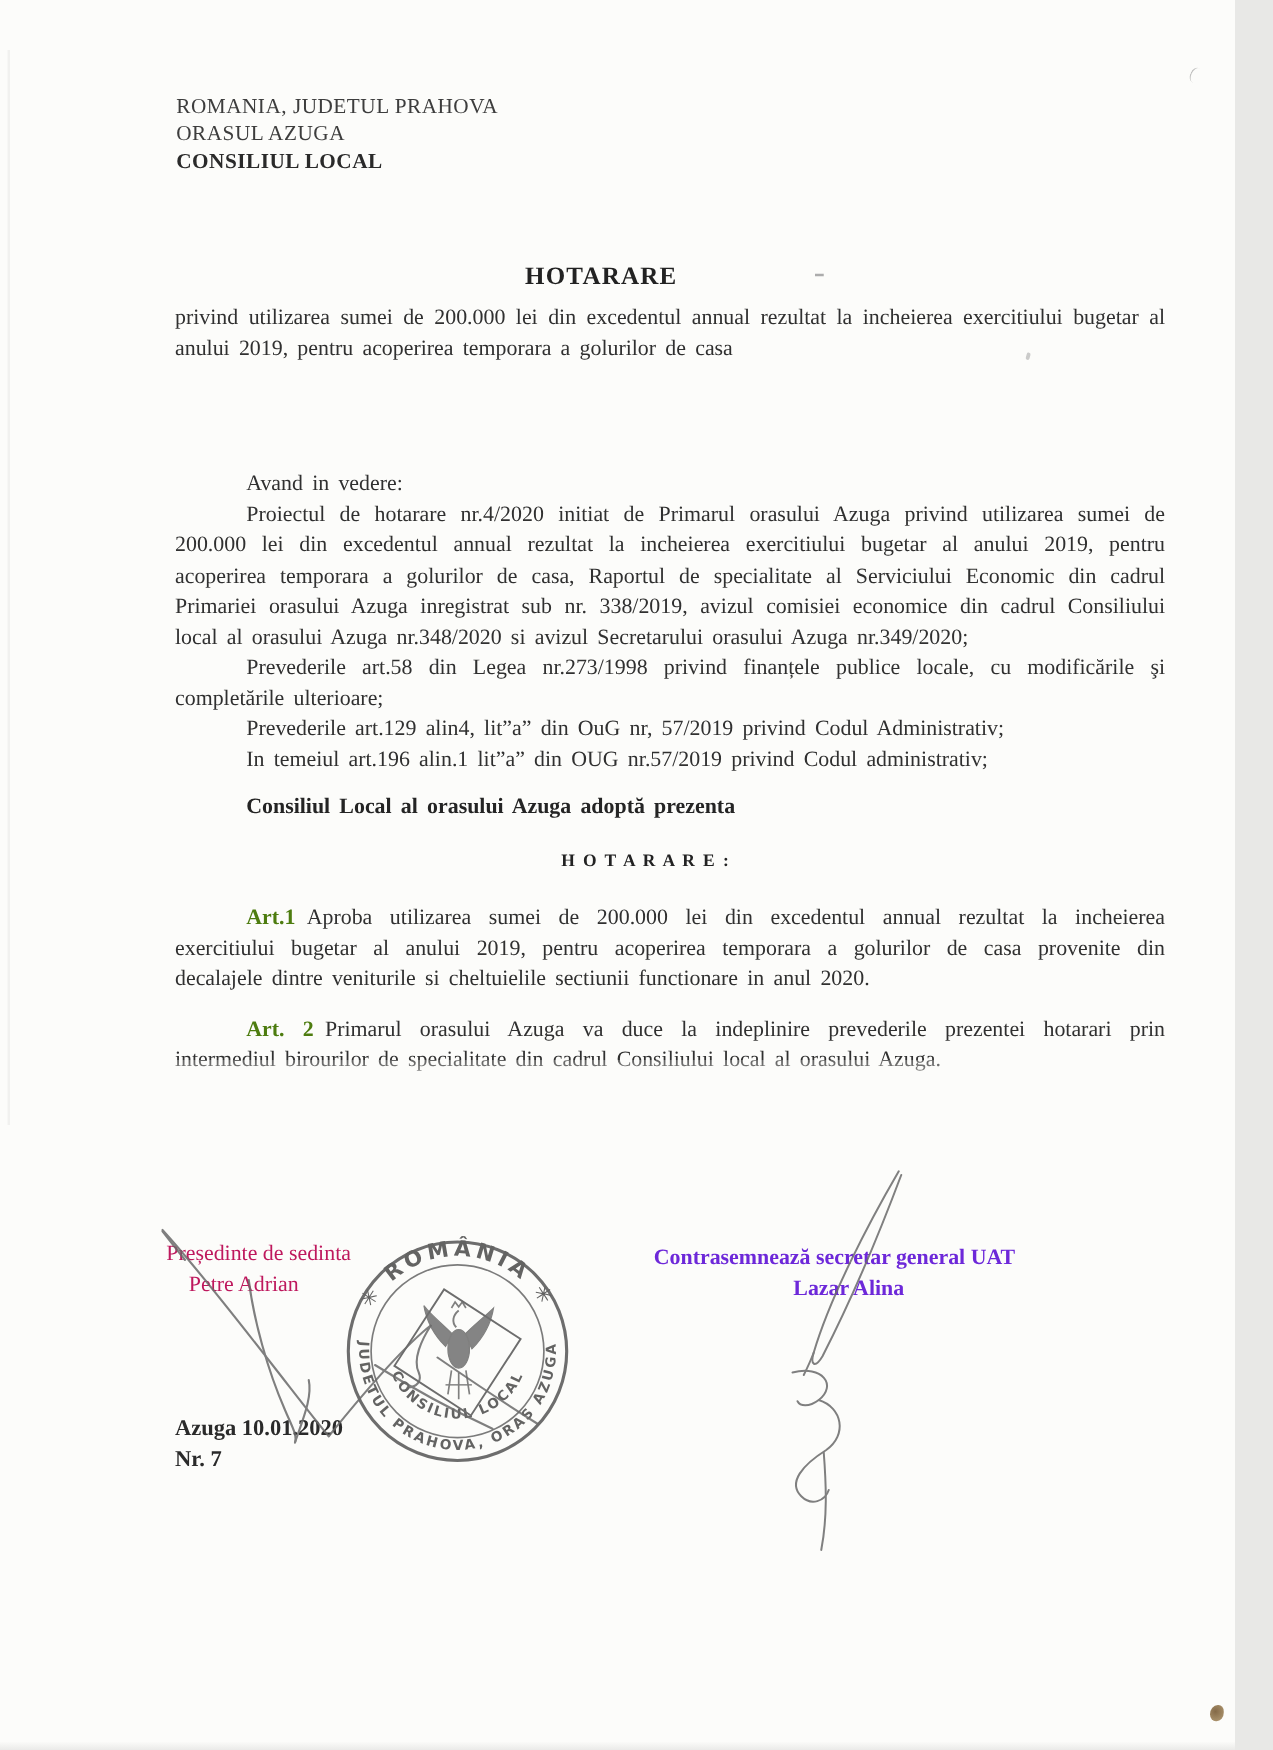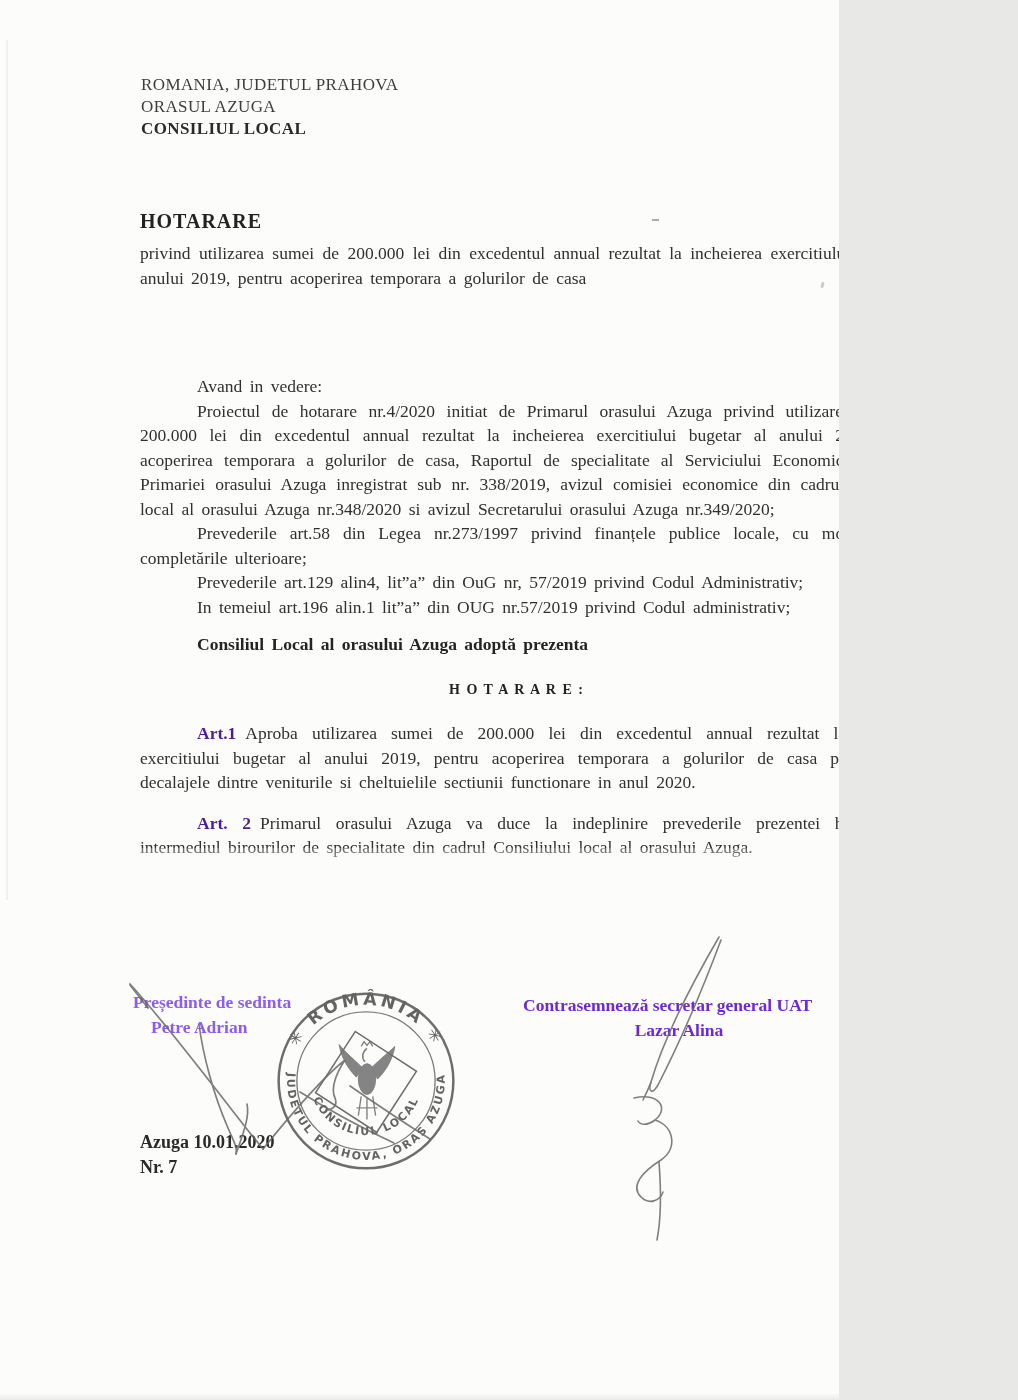--- a/index.html
+++ b/index.html
@@ -1,40 +1,40 @@
 <!DOCTYPE html>
 <html><head>
 <meta charset="utf-8">
 <style>
   html,body{margin:0;padding:0;background:#e8e8e6;}
   .page{
     position:relative;
-    width:839px;height:1400px;
+    width:988px;height:1400px;
     background:#fcfcfa;
     overflow:hidden;
     font-family:"Liberation Serif","DejaVu Serif",serif;
     color:#262626;
   }
   
   .issuer{position:absolute;top:74px;left:141px;font-size:17px;line-height:22px;letter-spacing:.4px;color:#3d3d3d;}
   .issuer .b3{font-weight:bold;color:#2a2a2a;}
-  .title-wrap{position:absolute;top:210px;left:140px;width:792px;padding-right:110px;box-sizing:border-box;}
+  .title-wrap{position:absolute;top:210px;left:140px;width:792px;text-align:center;padding-right:110px;box-sizing:border-box;}
   .doc-title{font-weight:bold;font-size:20px;letter-spacing:1px;color:#222;}
   .subtitle{position:absolute;top:241px;left:140px;width:792px;font-size:17.5px;line-height:25px;text-align:justify;word-spacing:3px;color:#303030;}
   .bodytext{position:absolute;top:374px;left:140px;width:792px;font-size:17.5px;line-height:24.5px;color:#303030;}
   .bodytext p{margin:0;text-indent:57px;text-align:justify;word-spacing:3px;font-family:Liberation Serif, serif;}
   .p-intro{text-align:left !important;}
   .p-adoption{margin-top:13px !important;font-weight:bold;text-align:center;color:#242424;}
   .p-heading{margin-top:21px !important;text-align:center !important;text-indent:0 !important;
              font-weight:bold;font-size:14px;padding-right:40px;color:#222;}
   .article-1{margin-top:19px !important;}
   .article-2{margin-top:16px !important;}
-  .art-label{font-weight:bold;margin-right:9px;color:#4c1d95;}
+  .art-label{font-weight:bold;margin-right:9px;color:#4d7c0f;}
   
-  .sig-left{position:absolute;top:990px;left:133px;font-weight:bold;font-size:17.5px;line-height:25px;color:#8b5cf6;}
+  .sig-left{position:absolute;top:990px;left:133px;font-weight:normal;font-size:17.5px;line-height:25px;color:#be185d;}
   .sig-left .name{padding-left:18px;}
   .sig-right{position:absolute;top:993px;left:523px;width:312px;font-weight:bold;font-size:17.5px;line-height:25px;color:#6d28d9;}
   .sig-right .name{text-align:center;}
   .footer{position:absolute;top:1130px;left:140px;font-weight:bold;font-size:18px;line-height:25px;color:#2a2a2a;}
   
   .ink{position:absolute;left:0;top:0;pointer-events:none;}
   .stamp{position:absolute;left:270px;top:985px;width:192px;height:192px;opacity:.88;}
   .fade-line2{position:absolute;left:138px;top:848px;width:700px;height:23px;
               background:linear-gradient(to bottom,rgba(252,252,250,.25),rgba(252,252,250,.62));}
   .speck-dash{position:absolute;left:652px;top:219px;width:7px;height:2px;background:#8a8a8a;opacity:.7;}
@@ -59,21 +59,21 @@
   </div>
 
   <div class="title-wrap">
     <span class="doc-title">HOTARARE</span>
   </div>
   <div class="subtitle">privind utilizarea sumei de 200.000 lei din excedentul annual rezultat la incheierea exercitiului bugetar al anului 2019, pentru acoperirea temporara a golurilor de casa</div>
 
   <div class="bodytext">
     <p class="p-intro">Avand in vedere:</p>
     <p>Proiectul de hotarare nr.4/2020 initiat de Primarul orasului Azuga privind utilizarea sumei de 200.000 lei din excedentul annual rezultat la incheierea exercitiului bugetar al anului 2019, pentru acoperirea temporara a golurilor de casa, Raportul de specialitate al Serviciului Economic din cadrul Primariei orasului Azuga inregistrat sub nr. 338/2019, avizul comisiei economice din cadrul Consiliului local al orasului Azuga nr.348/2020 si avizul Secretarului orasului Azuga nr.349/2020;</p>
-    <p>Prevederile art.58 din Legea nr.273/1997 privind finanțele publice locale, cu modificările şi completările ulterioare;</p>
+    <p>Prevederile art.58 din Legea nr.273/1998 privind finanțele publice locale, cu modificările şi completările ulterioare;</p>
     <p>Prevederile art.129 alin4, lit”a” din OuG nr, 57/2019 privind Codul Administrativ;</p>
     <p>In temeiul art.196 alin.1 lit”a” din OUG nr.57/2019 privind Codul administrativ;</p>
     <p class="p-adoption">Consiliul Local al orasului Azuga adoptă prezenta</p>
     <p class="p-heading">H O T A R A R E :</p>
     <p class="article-1">
       <span class="art-label">Art.1</span><span>Aproba utilizarea sumei de 200.000 lei din excedentul annual rezultat la incheierea exercitiului bugetar al anului 2019, pentru acoperirea temporara a golurilor de casa provenite din decalajele dintre veniturile si cheltuielile sectiunii functionare in anul 2020.</span>
     </p>
     <p class="article-2">
       <span class="art-label">Art. 2</span><span>Primarul orasului Azuga va duce la indeplinire prevederile prezentei hotarari prin intermediul birourilor de specialitate din cadrul Consiliului local al orasului Azuga.</span>
     </p>

